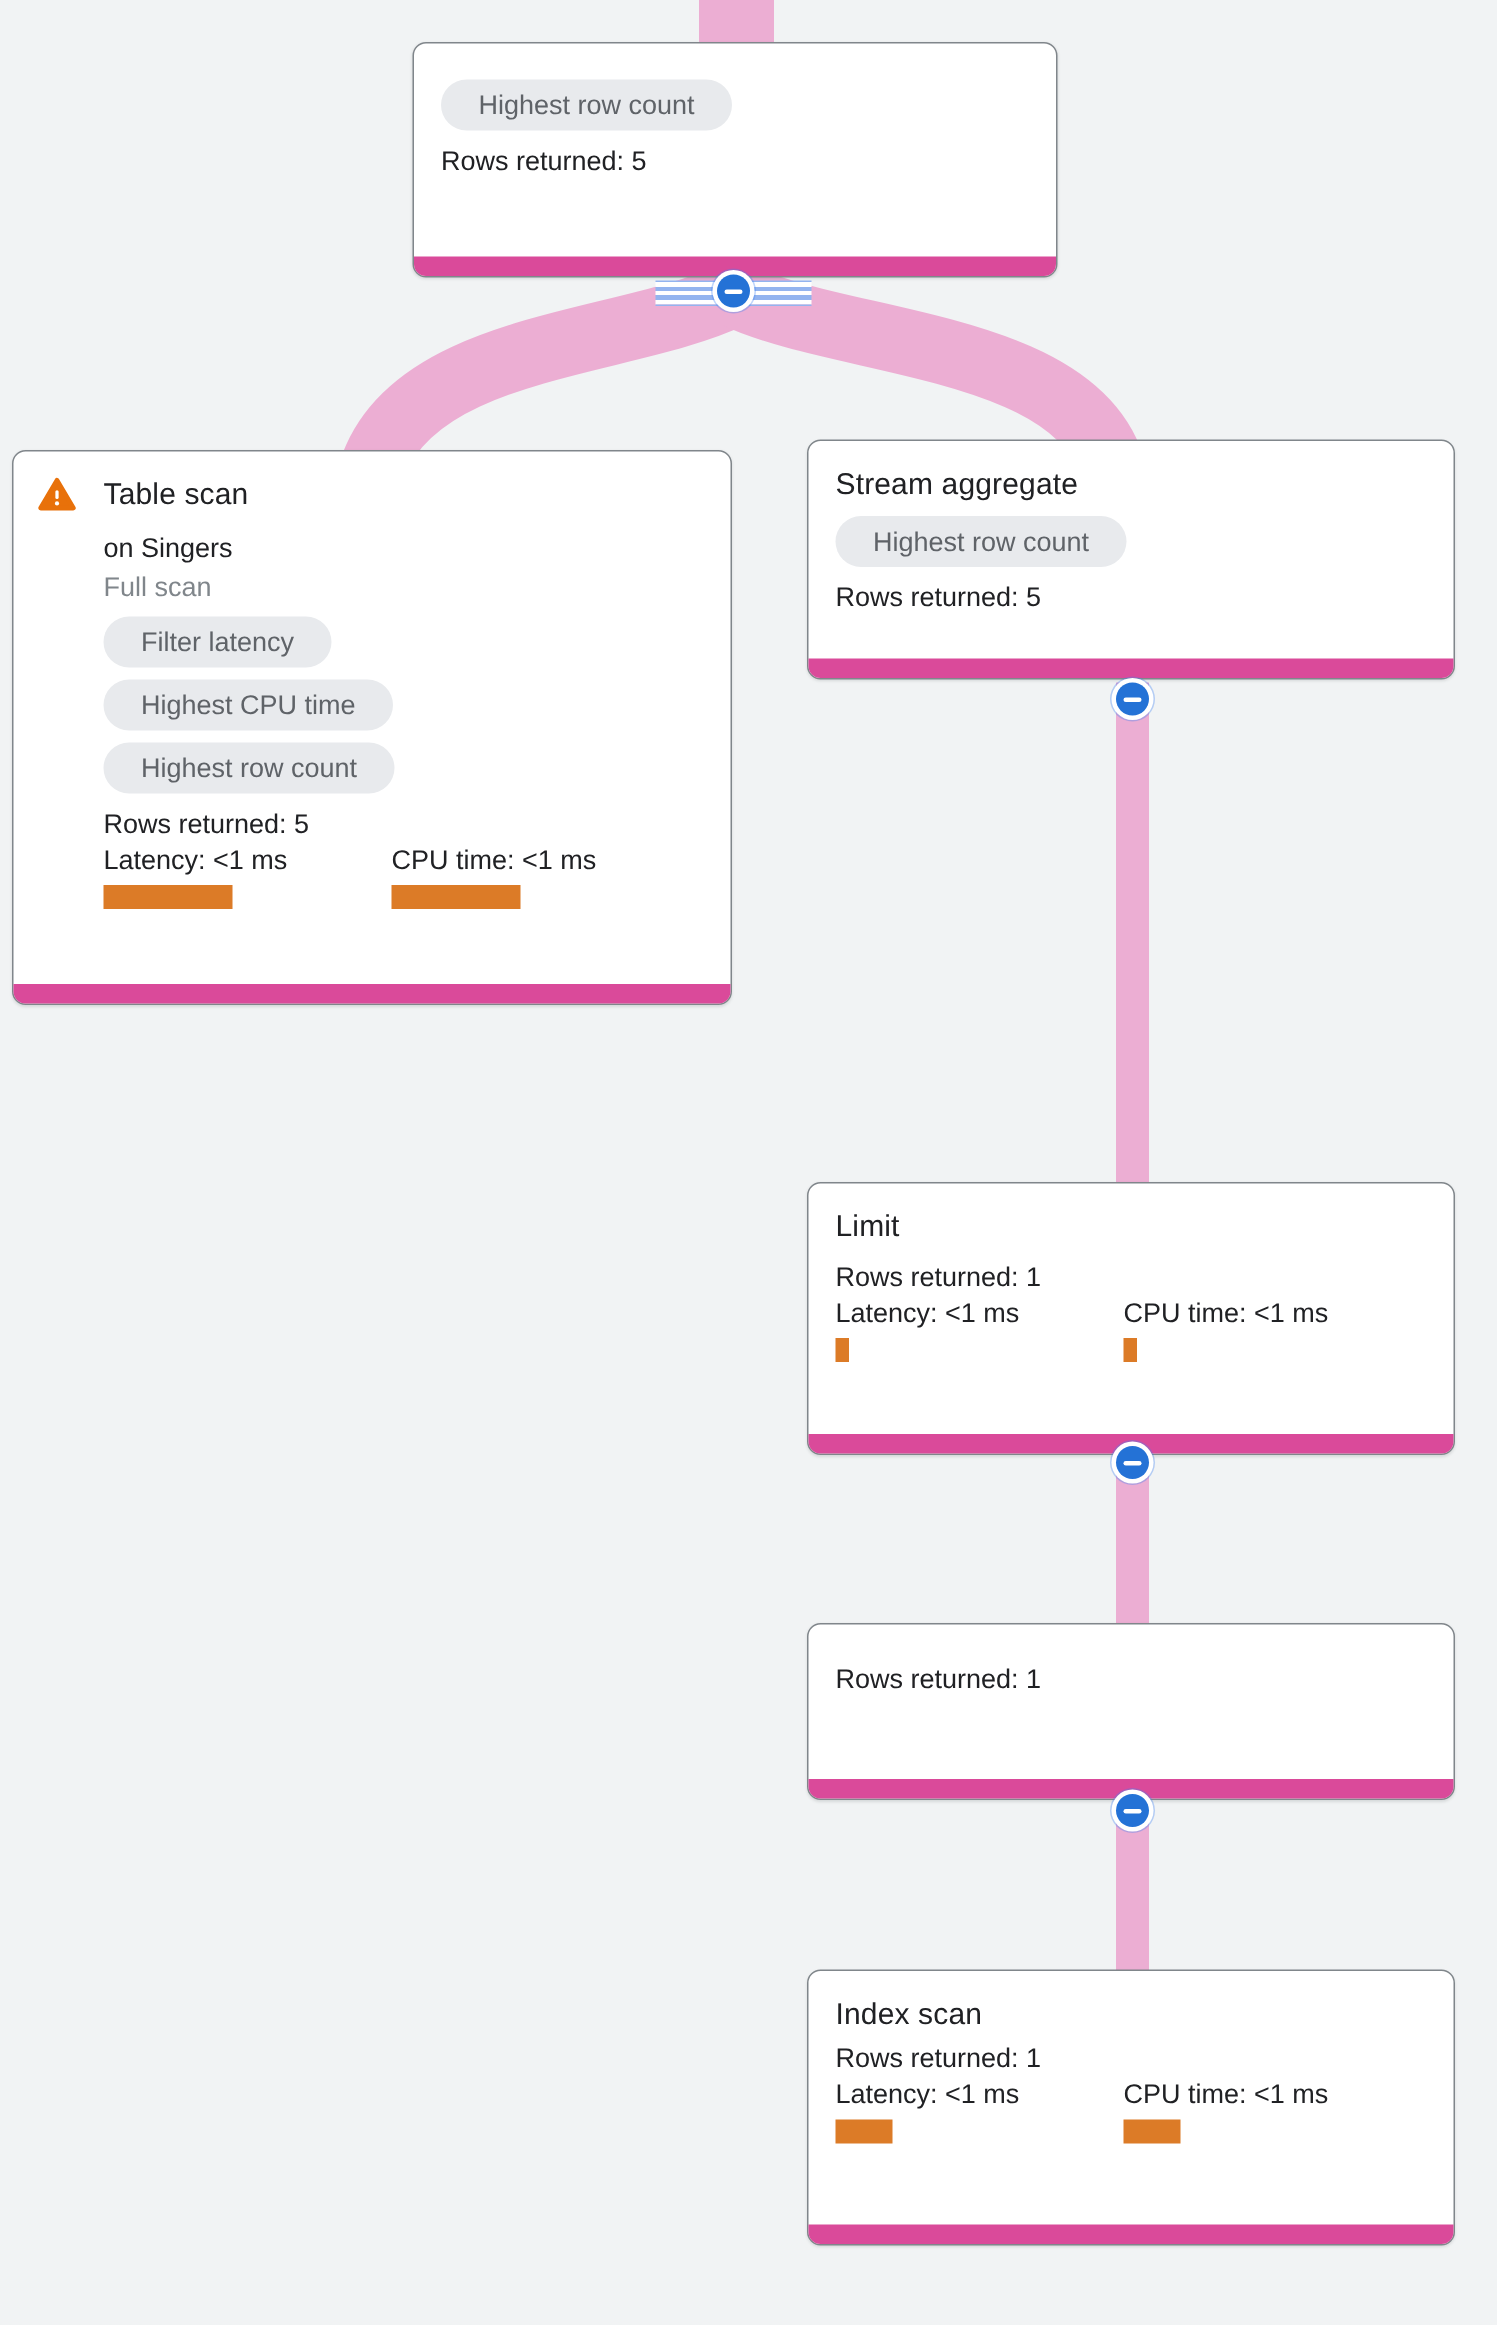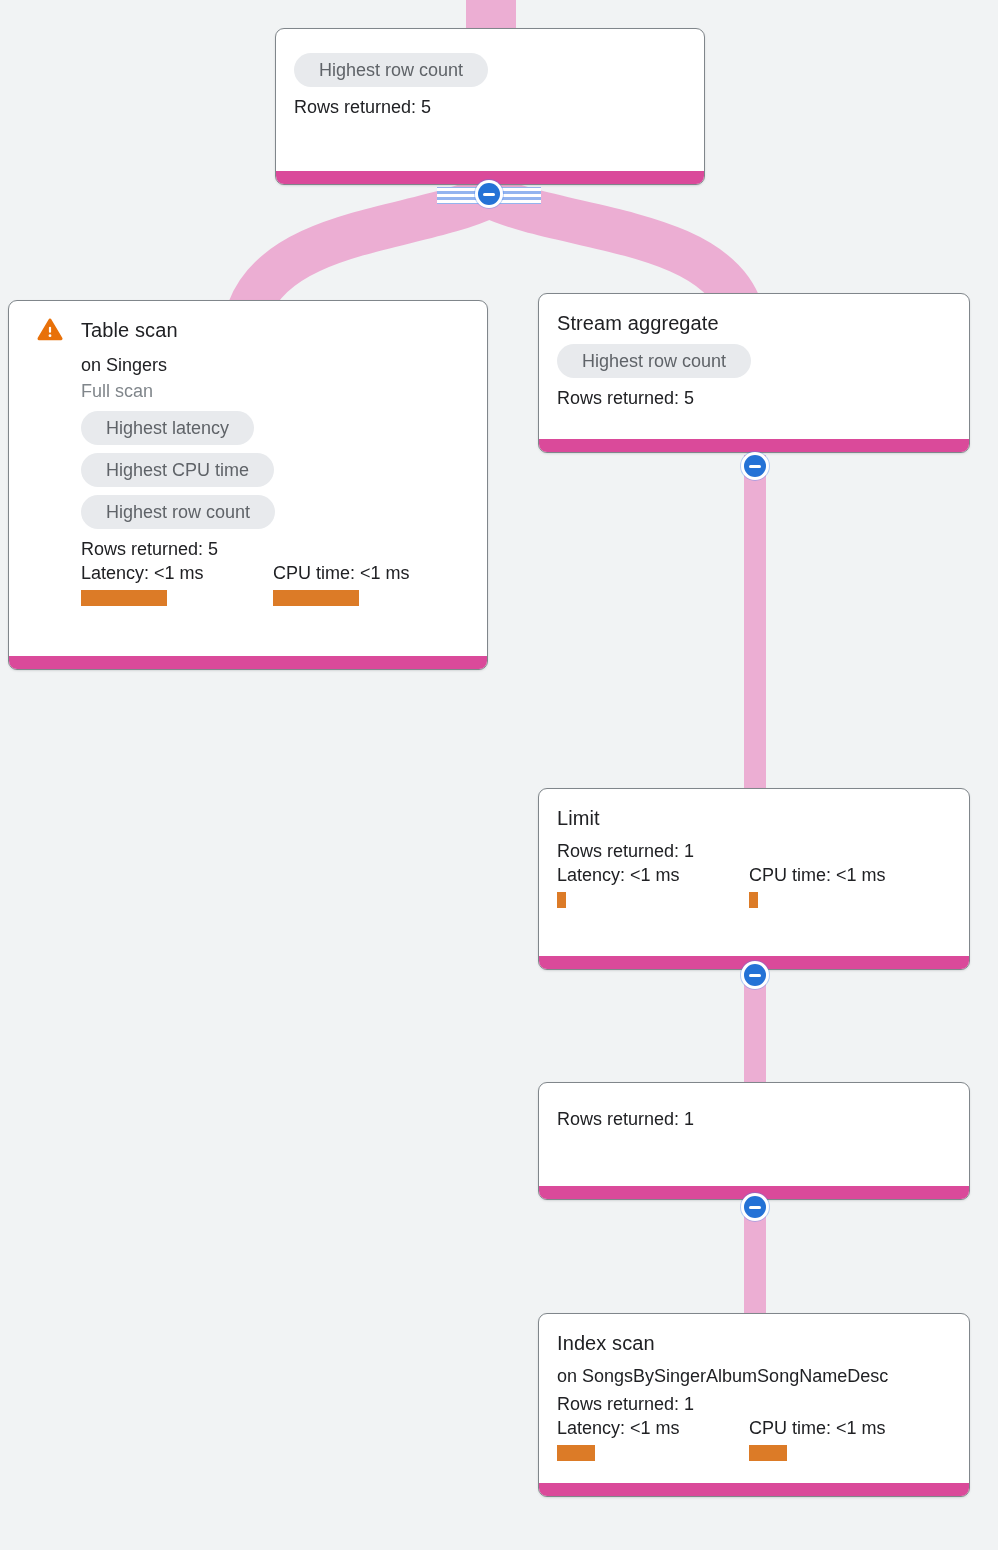--- a/index.html
+++ b/index.html
@@ -146,35 +146,35 @@
     <div class="card-body">
       <div class="badges">
         <div class="badge-line"><span class="badge">Highest row count</span></div>
       </div>
       <div class="rows" style="margin-top:2px;">Rows returned: 5</div>
     </div>
     <div class="bottombar"></div>
   </div>
 
   <div class="card" style="left:8px; top:300px; width:480px; height:370px;">
-    <div class="card-body" style="padding-left:28px;">
+    <div class="card-body" style="padding-left:16px;">
       <div class="title-row">
         <span class="warn">
           <svg width="26" height="24" viewBox="0 0 24 22">
             <path d="M12 2 L22 19 H2 Z" fill="#e8710a" stroke="#e8710a" stroke-width="3" stroke-linejoin="round"></path>
             <rect x="11" y="8" width="2" height="5.5" rx="1" fill="#ffffff"></rect>
             <circle cx="12" cy="16.2" r="1.3" fill="#ffffff"></circle>
           </svg>
         </span>
         <span class="title">Table scan</span>
       </div>
       <div class="sub indent">on Singers</div>
       <div class="muted indent">Full scan</div>
       <div class="badges indent">
-        <div class="badge-line"><span class="badge">Highest latency</span></div>
+        <div class="badge-line"><span class="badge">Filter latency</span></div>
         <div class="badge-line"><span class="badge">Highest CPU time</span></div>
         <div class="badge-line"><span class="badge">Highest row count</span></div>
       </div>
       <div class="rows indent" style="margin-top:4px;">Rows returned: 5</div>
       <div class="metrics indent">
         <div class="metric">
           <div class="mlabel">Latency: &lt;1 ms</div>
           <div class="mbar" style="width: 86px;"></div>
         </div>
         <div class="metric">
@@ -224,21 +224,20 @@
       <div class="rows" style="margin-top:8px;">Rows returned: 1</div>
     </div>
     <div class="bottombar"></div>
   </div>
 
   <div class="card" style="left:538px; top:1313px; width:432px; height:184px;">
     <div class="card-body">
       <div class="title-row">
         <span class="title">Index scan</span>
       </div>
-      <div class="sub" style="margin-top:8px;">on SongsBySingerAlbumSongNameDesc</div>
       <div class="rows" style="margin-top:4px;">Rows returned: 1</div>
       <div class="metrics">
         <div class="metric">
           <div class="mlabel">Latency: &lt;1 ms</div>
           <div class="mbar" style="width: 38px;"></div>
         </div>
         <div class="metric">
           <div class="mlabel">CPU time: &lt;1 ms</div>
           <div class="mbar" style="width: 38px;"></div>
         </div>

